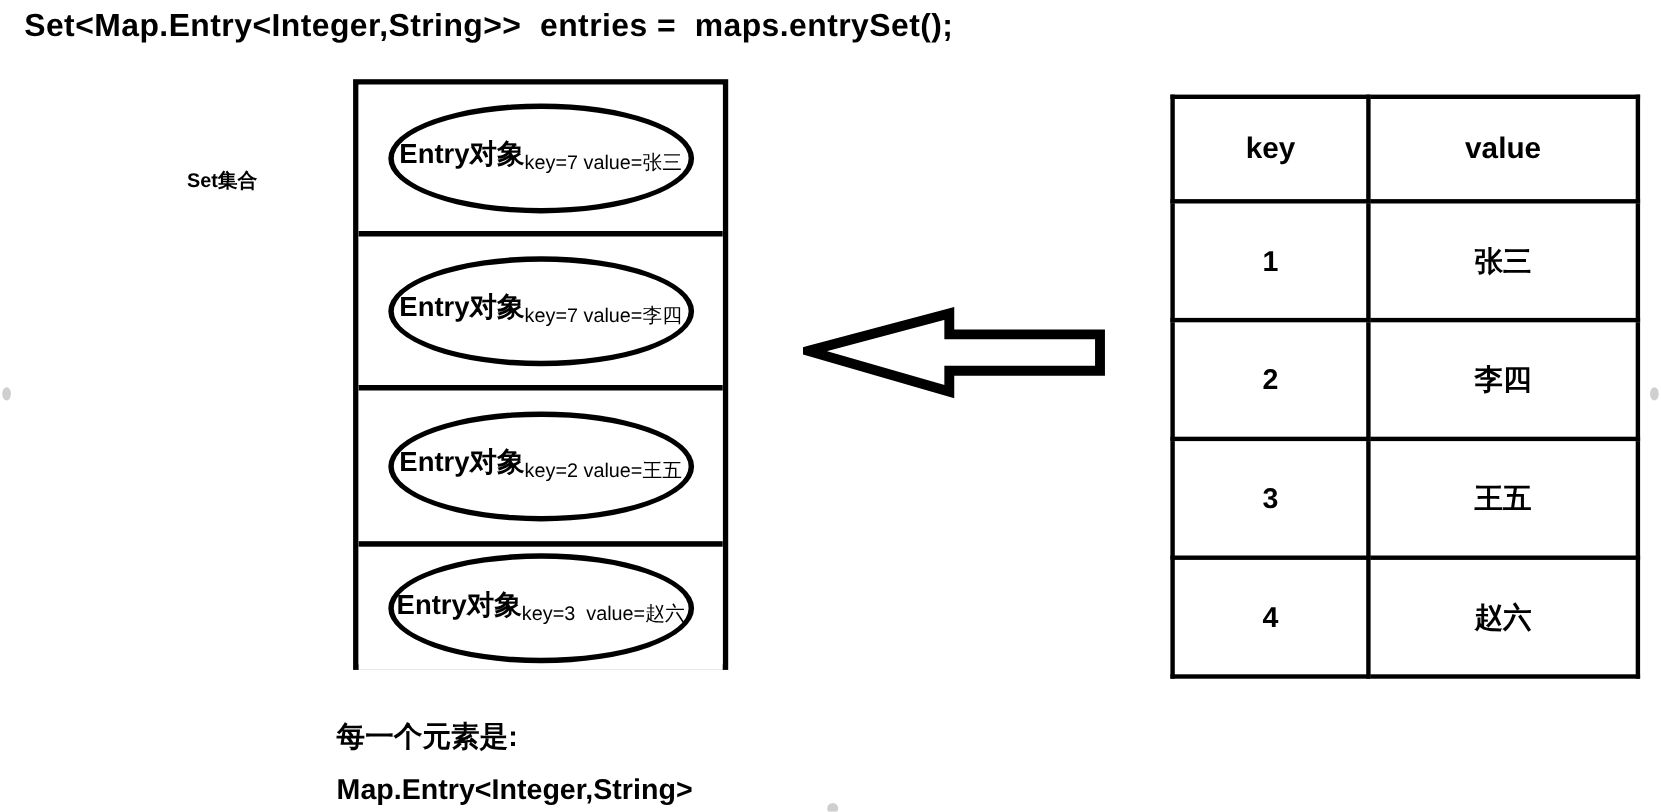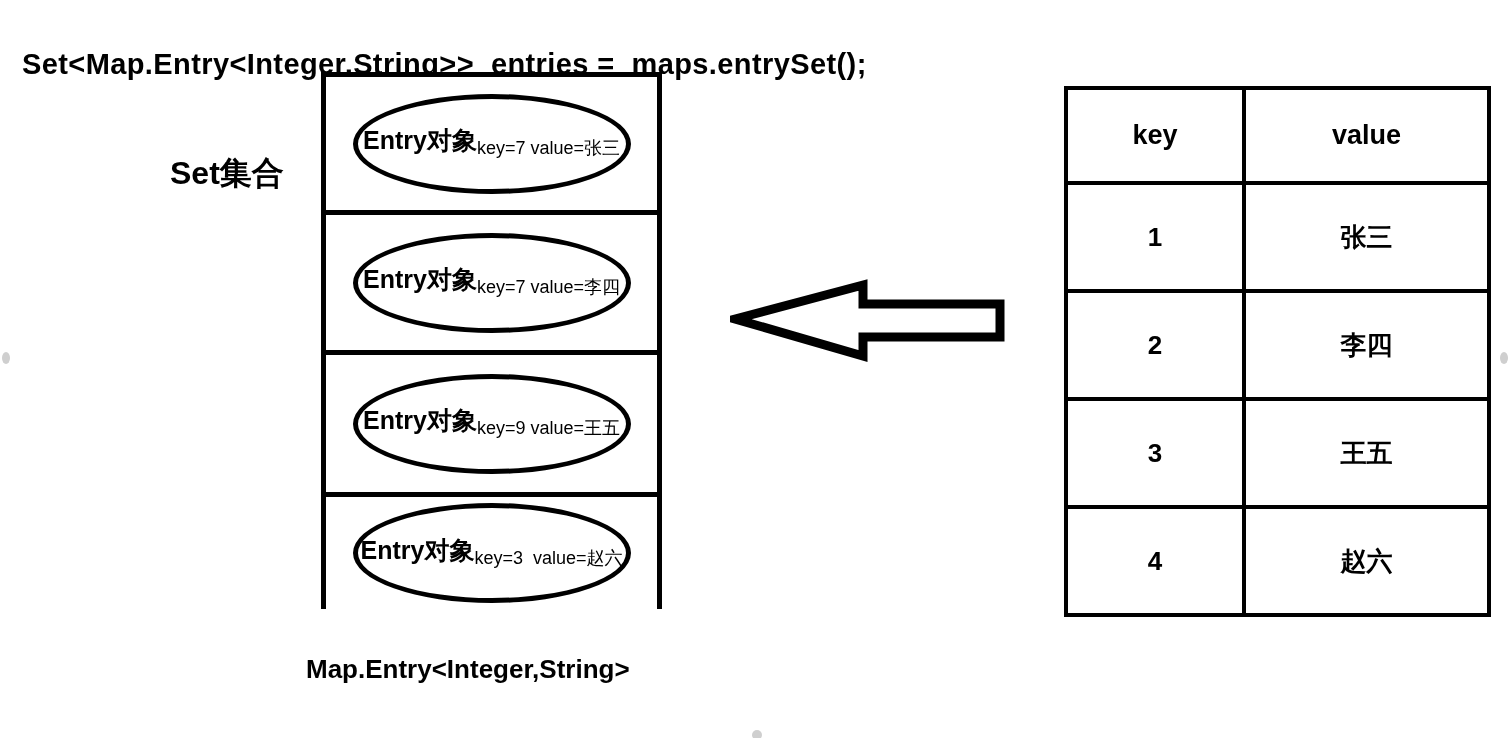--- a/index.html
+++ b/index.html
@@ -22,29 +22,28 @@
   
   #code-line {
     position: absolute;
     left: 22px;
     top: 8px;
     font-size: 29px;
     font-weight: bold;
     letter-spacing: 0.4px;
     white-space: pre;
     color: #000000;
-    margin-top: 40px;
   }
 
   
   #set-label {
     position: absolute;
     left: 170px;
     top: 152px;
-    font-size: 32px;
+    font-size: 18px;
     font-weight: bold;
     white-space: pre;
   }
 
   
   #set-box {
     position: absolute;
     left: 321px;
     top: 72px;
     width: 341px;
@@ -181,34 +180,35 @@
     <div class="set-row" style="height:140px;">
       <div class="entry-ellipse">
         <div class="entry-title">Entry对象</div>
         <div class="entry-kv">key=7 value=李四</div>
       </div>
     </div>
 
     <div class="set-row" style="height:142px;">
       <div class="entry-ellipse">
         <div class="entry-title">Entry对象</div>
-        <div class="entry-kv">key=9 value=王五</div>
+        <div class="entry-kv">key=2 value=王五</div>
       </div>
     </div>
 
     <div class="set-row" style="height:117px;">
       <div class="entry-ellipse">
         <div class="entry-title">Entry对象</div>
         <div class="entry-kv">key=3  value=赵六</div>
       </div>
     </div>
 
   </div>
 
   <div id="caption">
+    <div class="caption-line">每一个元素是:</div>
     <div class="caption-line">Map.Entry&lt;Integer,String&gt;</div>
   </div>
 
   <svg id="arrow" viewBox="0 0 275 90">
     <polygon points="5,47 133,13 133,32 270,32 270,65 133,65 133,84" fill="#ffffff" stroke="#000000" stroke-width="9" stroke-linejoin="miter" stroke-miterlimit="10"></polygon>
   </svg>
 
 
   <table id="maps-table">
     <thead>

